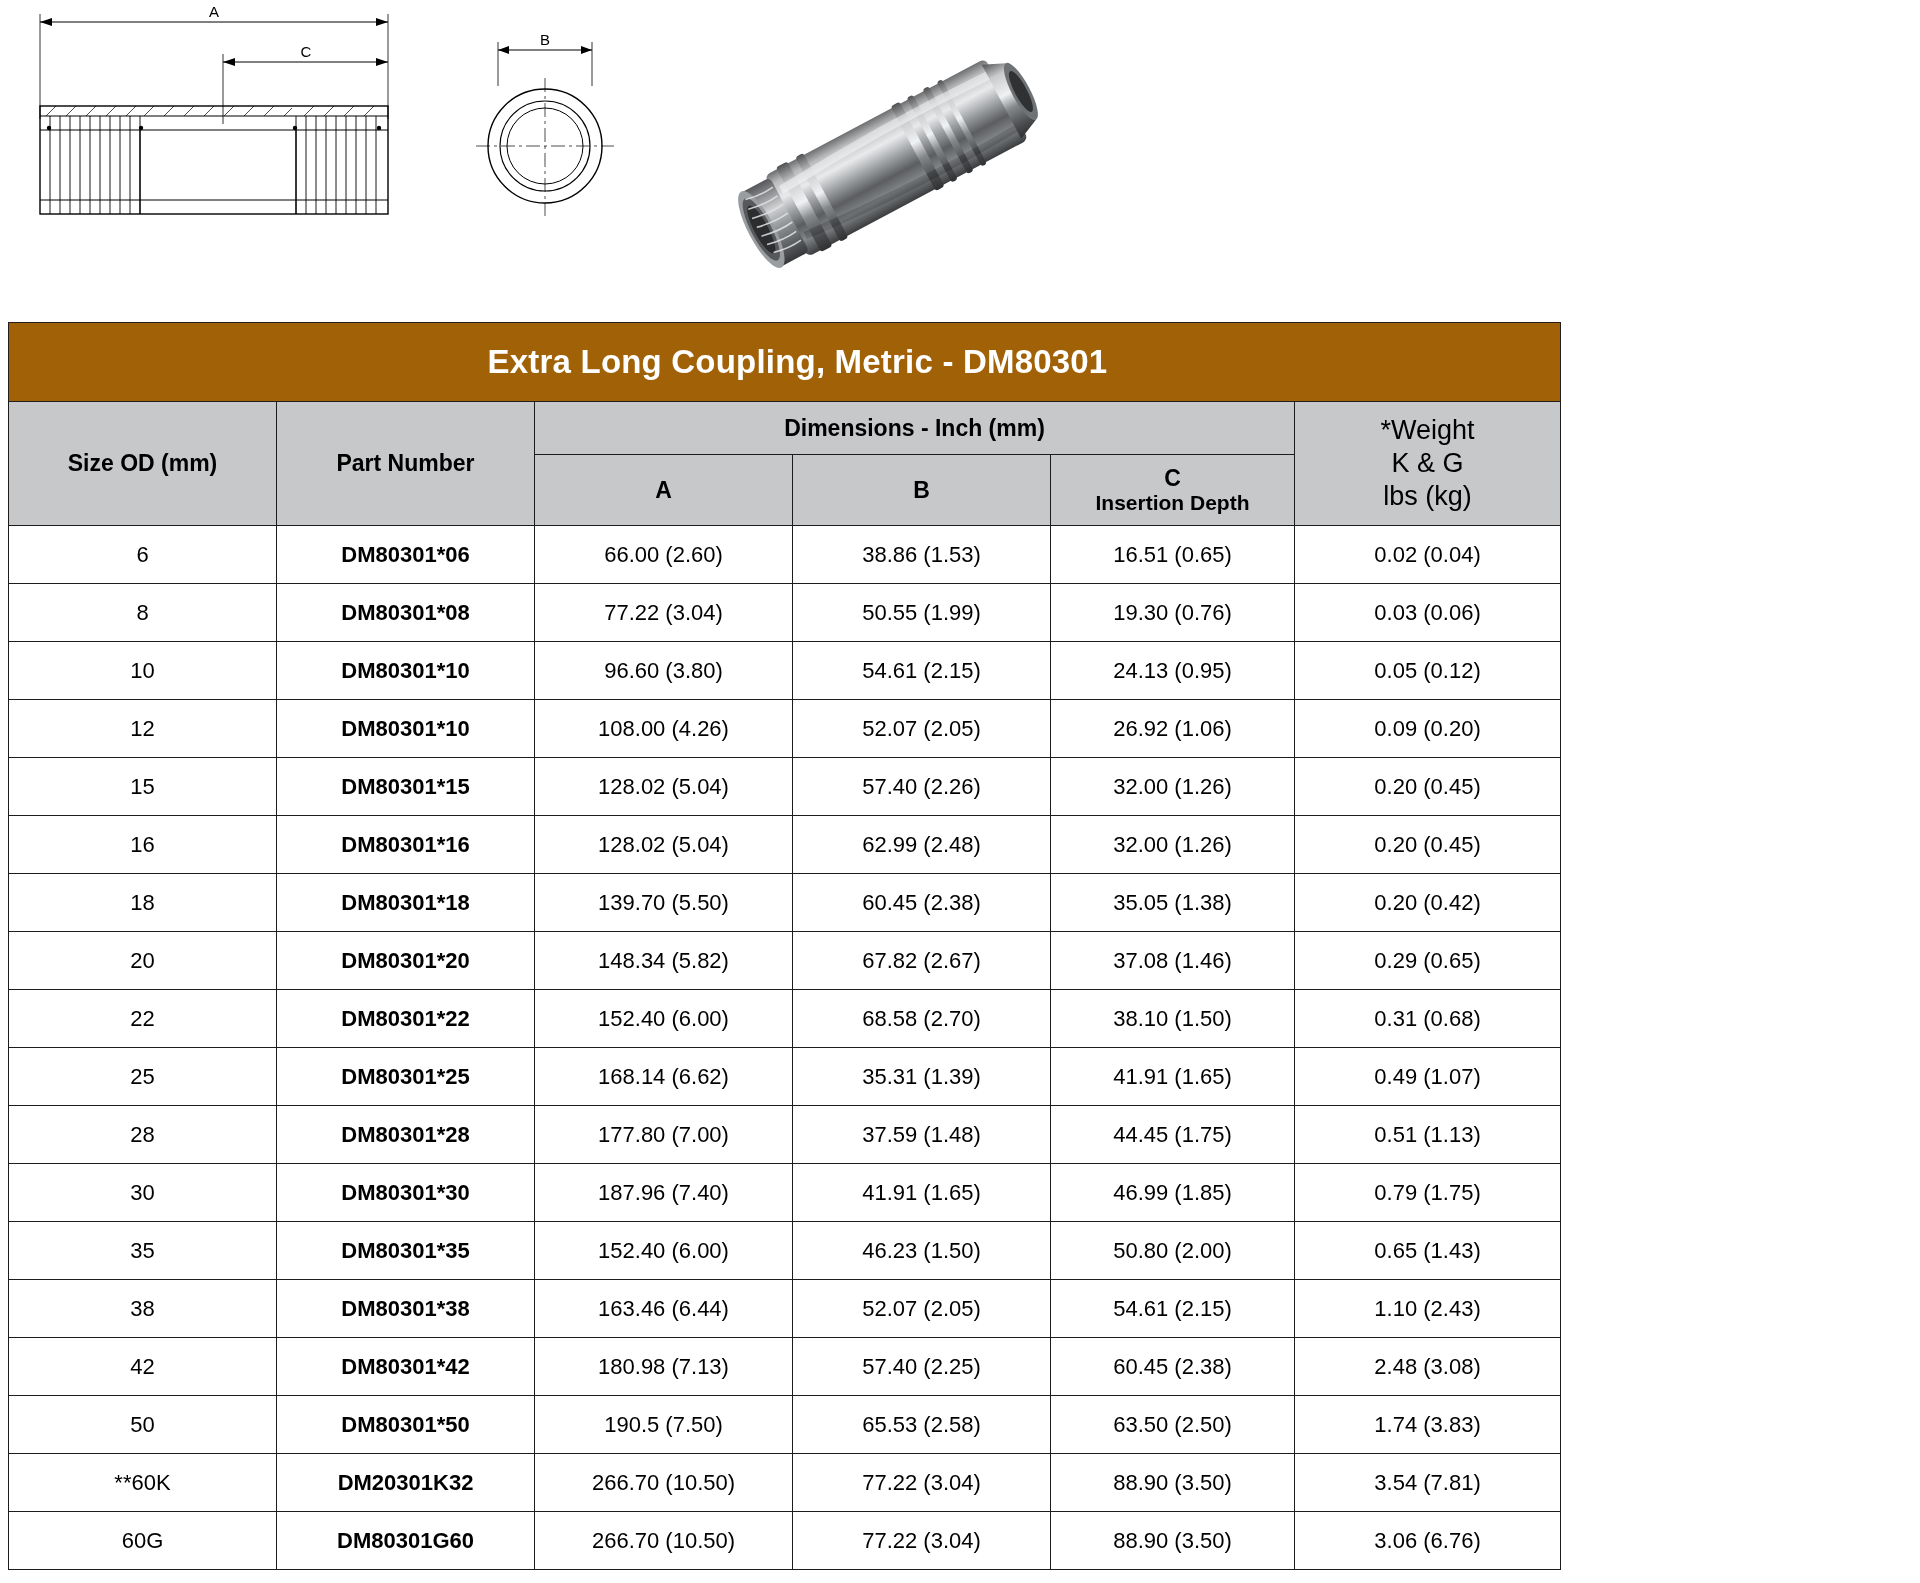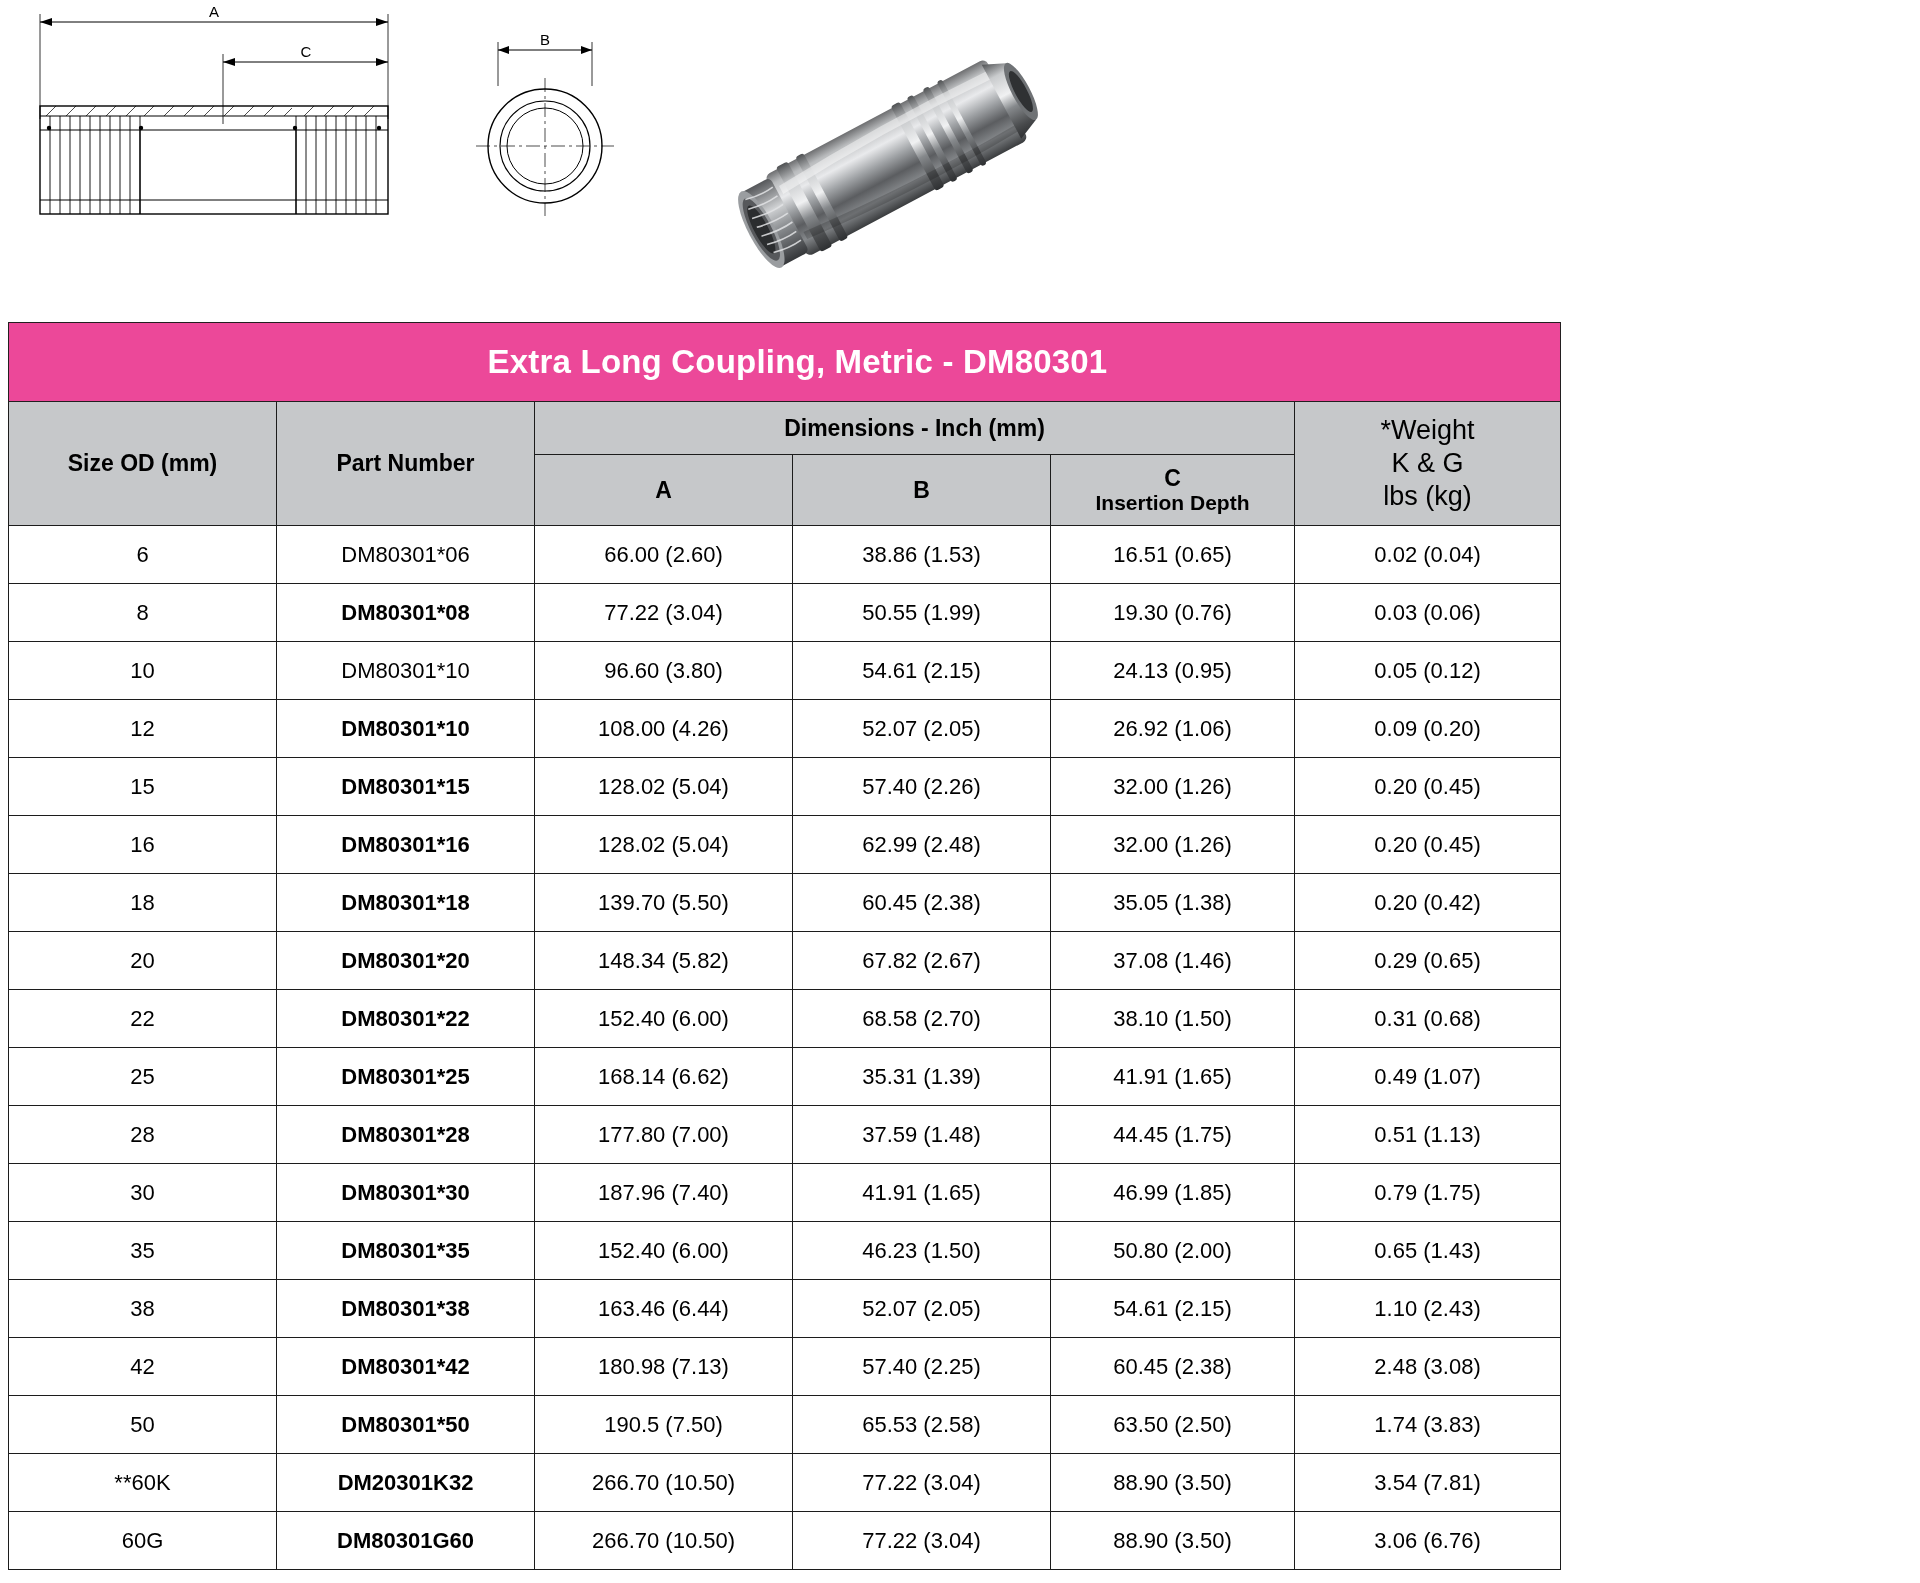--- a/index.html
+++ b/index.html
@@ -53,21 +53,21 @@
 
   table.spec td, table.spec th {
     border: 1.5px solid #1c1c1c;
     padding: 0;
     text-align: center;
     vertical-align: middle;
   }
 
   
   .title-bar {
-    background: #ec4899;
+    background: #a16207;
     border: 1.5px solid #231f20 !important;
     color: #ffffff;
     text-align: left;
     font-size: 33px;
     font-weight: bold;
     letter-spacing: 0.2px;
     height: 78px;
     padding: 0 0 0 26px !important;
     white-space: nowrap;
   }
@@ -120,21 +120,21 @@
   }
   tbody td {
     font-size: 22px;
     height: 57px;
     background: #ffffff;
   }
   td.pn-bold {
     font-weight: bold;
   }
   td.pn-plain {
-    font-weight: normal;
+    font-weight: bold;
   }
 
   
   col.c-size   { width: 268px; }
   col.c-pn     { width: 258px; }
   col.c-a      { width: 258px; }
   col.c-b      { width: 258px; }
   col.c-c      { width: 244px; }
   col.c-w      { width: 266px; }
 </style>

